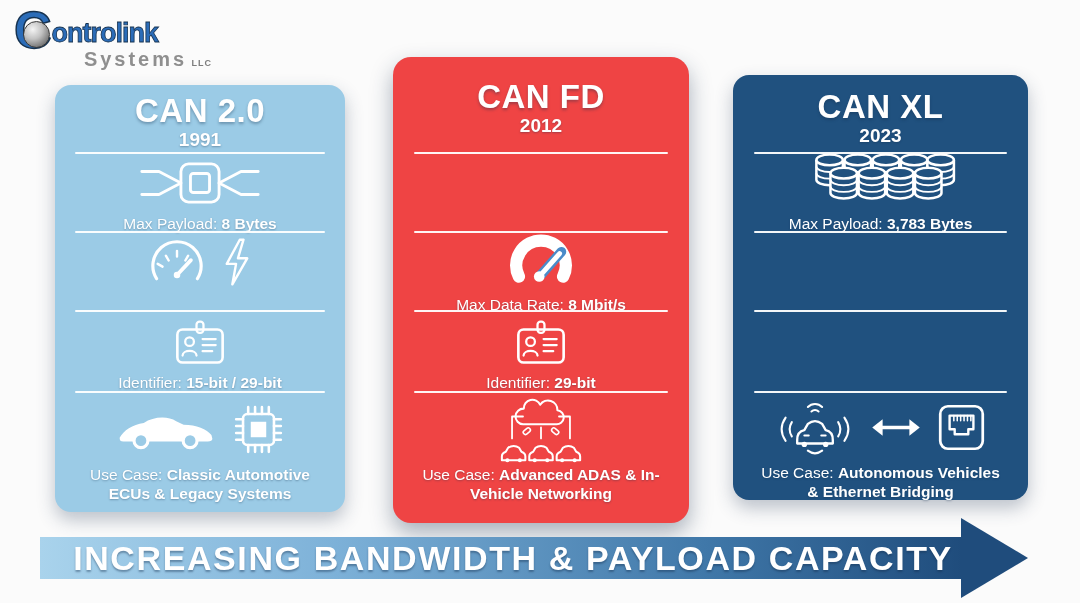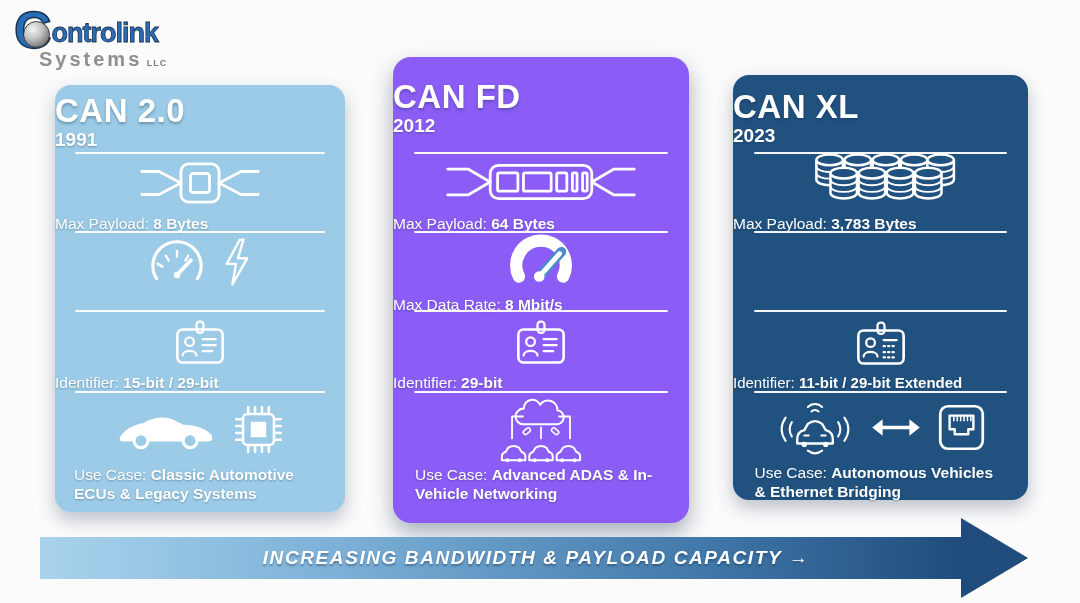--- a/index.html
+++ b/index.html
@@ -14,29 +14,29 @@
   .logo-c{
     display:inline-block;font-size:52px;font-weight:bold;color:#2b6cb8;
     -webkit-text-stroke:1.5px #16324f;position:relative;vertical-align:-6px;
   }
   .logo-sphere{
     position:absolute;left:9px;top:17px;width:25px;height:25px;border-radius:50%;
     background:radial-gradient(circle at 35% 30%, #f4f4f4, #c2c2c2 40%, #7a7a7a 75%, #4c4c4c);
     border:1px solid #3a3a3a;
   }
   .logo-rest{font-size:27px;font-weight:bold;color:#2b6cb8;-webkit-text-stroke:0.8px #16324f;letter-spacing:-1px;}
-  .logo-line2{margin-top:-8px;margin-left:25px;white-space:nowrap;}
+  .logo-line2{margin-top:-8px;margin-left:48px;white-space:nowrap;text-align:center;}
   .logo-sub{font-size:20px;font-weight:bold;color:#8f8f8f;letter-spacing:3px;}
   .logo-suffix{font-size:9px;font-weight:bold;color:#7d7d7d;letter-spacing:1px;}
   
   .card{position:absolute;border-radius:16px;box-shadow:0 8px 18px rgba(40,60,90,.30);color:#fff;}
   .c1{left:55px;top:85px;width:290px;height:427px;background:#9bcbe6;}
-  .c2{left:393px;top:57px;width:296px;height:466px;background:#8b5cf6;border-radius:18px;box-shadow:0 10px 22px rgba(30,50,80,.38);}
+  .c2{left:393px;top:57px;width:296px;height:466px;background:#ef4444;border-radius:18px;box-shadow:0 10px 22px rgba(30,50,80,.38);}
   .c3{left:733px;top:75px;width:295px;height:425px;background:#20517f;text-decoration:underline;}
-  .card .row{position:absolute;left:0;right:0;text-align:left;}
+  .card .row{position:absolute;left:0;right:0;text-align:center;}
   .title{font-size:33px;font-weight:bold;letter-spacing:.5px;text-shadow:0 2px 3px rgba(20,45,75,.35);line-height:1.08;}
   .year{font-size:19px;font-weight:bold;text-shadow:0 1px 2px rgba(20,45,75,.35);}
   .divider{position:absolute;left:7%;right:7%;height:2px;background:rgba(255,255,255,.95);border-radius:1px;}
   .c1 .d1{top:67px}.c1 .d2{top:146px}.c1 .d3{top:225px}.c1 .d4{top:306px}
   .c2 .d1{top:95px}.c2 .d2{top:174px}.c2 .d3{top:253px}.c2 .d4{top:334px}
   .c3 .d1{top:77px}.c3 .d2{top:156px}.c3 .d3{top:235px}.c3 .d4{top:316px}
   .c1 .s-title{top:8px}.c1 .s1{top:73px}.c1 .s2{top:153px}.c1 .s3{top:232px}.c1 .s4{top:314px}
   .c2 .s-title{top:22px}.c2 .s1{top:101px}.c2 .s2{top:182px}.c2 .s3{top:260px}.c2 .s4{top:342px}
   .c3 .s-title{top:14px}.c3 .s1{top:83px}.c3 .s2{top:164px}.c3 .s3{top:243px}.c3 .s4{top:322px}
   .icn{display:flex;justify-content:center;align-items:flex-end;height:50px;margin-bottom:6px;gap:14px;}
@@ -50,22 +50,22 @@
     position:absolute;left:40px;top:537px;width:922px;height:42px;
     background:linear-gradient(90deg,#a9d3ec 0%,#7db1d8 32%,#4078a9 72%,#1f4c7c 100%);
     display:flex;align-items:center;justify-content:center;
   }
   .banner-head{
     position:absolute;left:961px;top:518px;width:0;height:0;
     border-top:40px solid transparent;border-bottom:40px solid transparent;
     border-left:67px solid #1f4c7c;
   }
   .banner-text{
-    font-size:19px;font-weight:bold;color:#fff;letter-spacing:1.6px;
-    text-shadow:0 2px 2px rgba(20,45,75,.4);padding-left:70px;white-space:nowrap;font-style:italic;
+    font-size:34px;font-weight:bold;color:#fff;letter-spacing:1.6px;
+    text-shadow:0 2px 2px rgba(20,45,75,.4);padding-left:70px;white-space:nowrap;
   }
 </style>
 </head>
 <body>
 
 <div class="logo">
   <div class="logo-line1">
     <span class="logo-c"><span>C</span><span class="logo-sphere"></span></span><span class="logo-rest">ontrolink</span>
   </div>
   <div class="logo-line2">
@@ -143,35 +143,20 @@
   </div>
 </div>
 
 <div class="card c2">
   <div class="row s-title">
     <div class="title">CAN FD</div>
     <div class="year">2012</div>
   </div>
   <div class="divider d1"></div>
 
-  <div class="row s1">
-    <div class="icn">
-      <svg viewBox="0 0 210 56" width="194" height="52" fill="none" stroke="#fff" stroke-width="3" stroke-linecap="round" stroke-linejoin="round">
-        <path d="M4 14 H26 L50 28 M4 42 H26 L50 28"></path>
-        <rect x="50" y="10" width="110" height="36" rx="9"></rect>
-        <rect x="58" y="18" width="22" height="20" rx="2"></rect>
-        <rect x="86" y="18" width="30" height="20" rx="2"></rect>
-        <rect x="122" y="18" width="11" height="20" rx="2"></rect>
-        <rect x="139" y="18" width="5" height="20" rx="1.5"></rect>
-        <rect x="150" y="18" width="5" height="20" rx="1.5"></rect>
-        <path d="M206 14 H184 L160 28 M206 42 H184 L160 28"></path>
-      </svg>
-    </div>
-    <div class="lbl"><span>Max Payload: </span><b>64 Bytes</b></div>
-  </div>
   <div class="divider d2"></div>
 
   <div class="row s2">
     <div class="icn">
       <svg viewBox="0 0 70 62" width="62" height="55">
         <path d="M10 48 A28 28 0 1 1 60 48" fill="none" stroke="#fff" stroke-width="14" stroke-linecap="round"></path>
         <path d="M35 46 L58 20" stroke="#4a8bc9" stroke-width="11" stroke-linecap="round" fill="none"></path>
         <path d="M33 48 L56 22" stroke="#fff" stroke-width="5.5" stroke-linecap="round" fill="none"></path>
         <circle cx="33" cy="48" r="6" fill="#fff"></circle>
       </svg>
@@ -254,33 +239,20 @@
           <use href="#stk" x="113" y="28"></use>
           <use href="#stk" x="147" y="28"></use>
       </svg>
     </div>
     <div class="lbl"><span>Max Payload: </span><b>3,783 Bytes</b></div>
   </div>
   <div class="divider d2"></div>
 
   <div class="divider d3"></div>
 
-  <div class="row s3">
-    <div class="icn">
-      <svg viewBox="0 0 62 56" width="54" height="49" fill="none" stroke="#fff" stroke-width="3" stroke-linecap="round" stroke-linejoin="round">
-        <rect x="5" y="13" width="52" height="38" rx="6"></rect>
-        <rect x="27" y="4" width="8" height="13" rx="3.5" stroke-width="2.6"></rect>
-        <circle cx="19" cy="27" r="5" stroke-width="2.6"></circle>
-        <path d="M11 43 C11 36 27 36 27 43" stroke-width="2.6"></path>
-        <path d="M34 24 H49" stroke-width="2.6"></path>
-        <path d="M34 31 H49 M34 38 H49 M34 44 H49" stroke-width="2.6" stroke-dasharray="1.5 3.6"></path>
-      </svg>
-    </div>
-    <div class="lbl"><span>Identifier: </span><b>11-bit / 29-bit Extended</b></div>
-  </div>
   <div class="divider d4"></div>
 
   <div class="row s4">
     <div class="icn">
       <svg viewBox="0 0 92 64" width="82" height="57" fill="none" stroke="#fff" stroke-width="2.6" stroke-linecap="round" stroke-linejoin="round">
         <g transform="translate(46,38)">
           <path d="M-20 8 C-20 2 -17 -2 -12 -3 L-8 -10 C-3 -14 3 -14 8 -10 L12 -3 C17 -2 20 2 20 8 L20 12 H-20 Z"></path>
           <circle cx="-12" cy="13" r="3" fill="#fff" stroke="none"></circle>
           <circle cx="12" cy="13" r="3" fill="#fff" stroke="none"></circle>
           <path d="M-12 3 H-7 M7 3 H12" stroke-width="2.2"></path>

